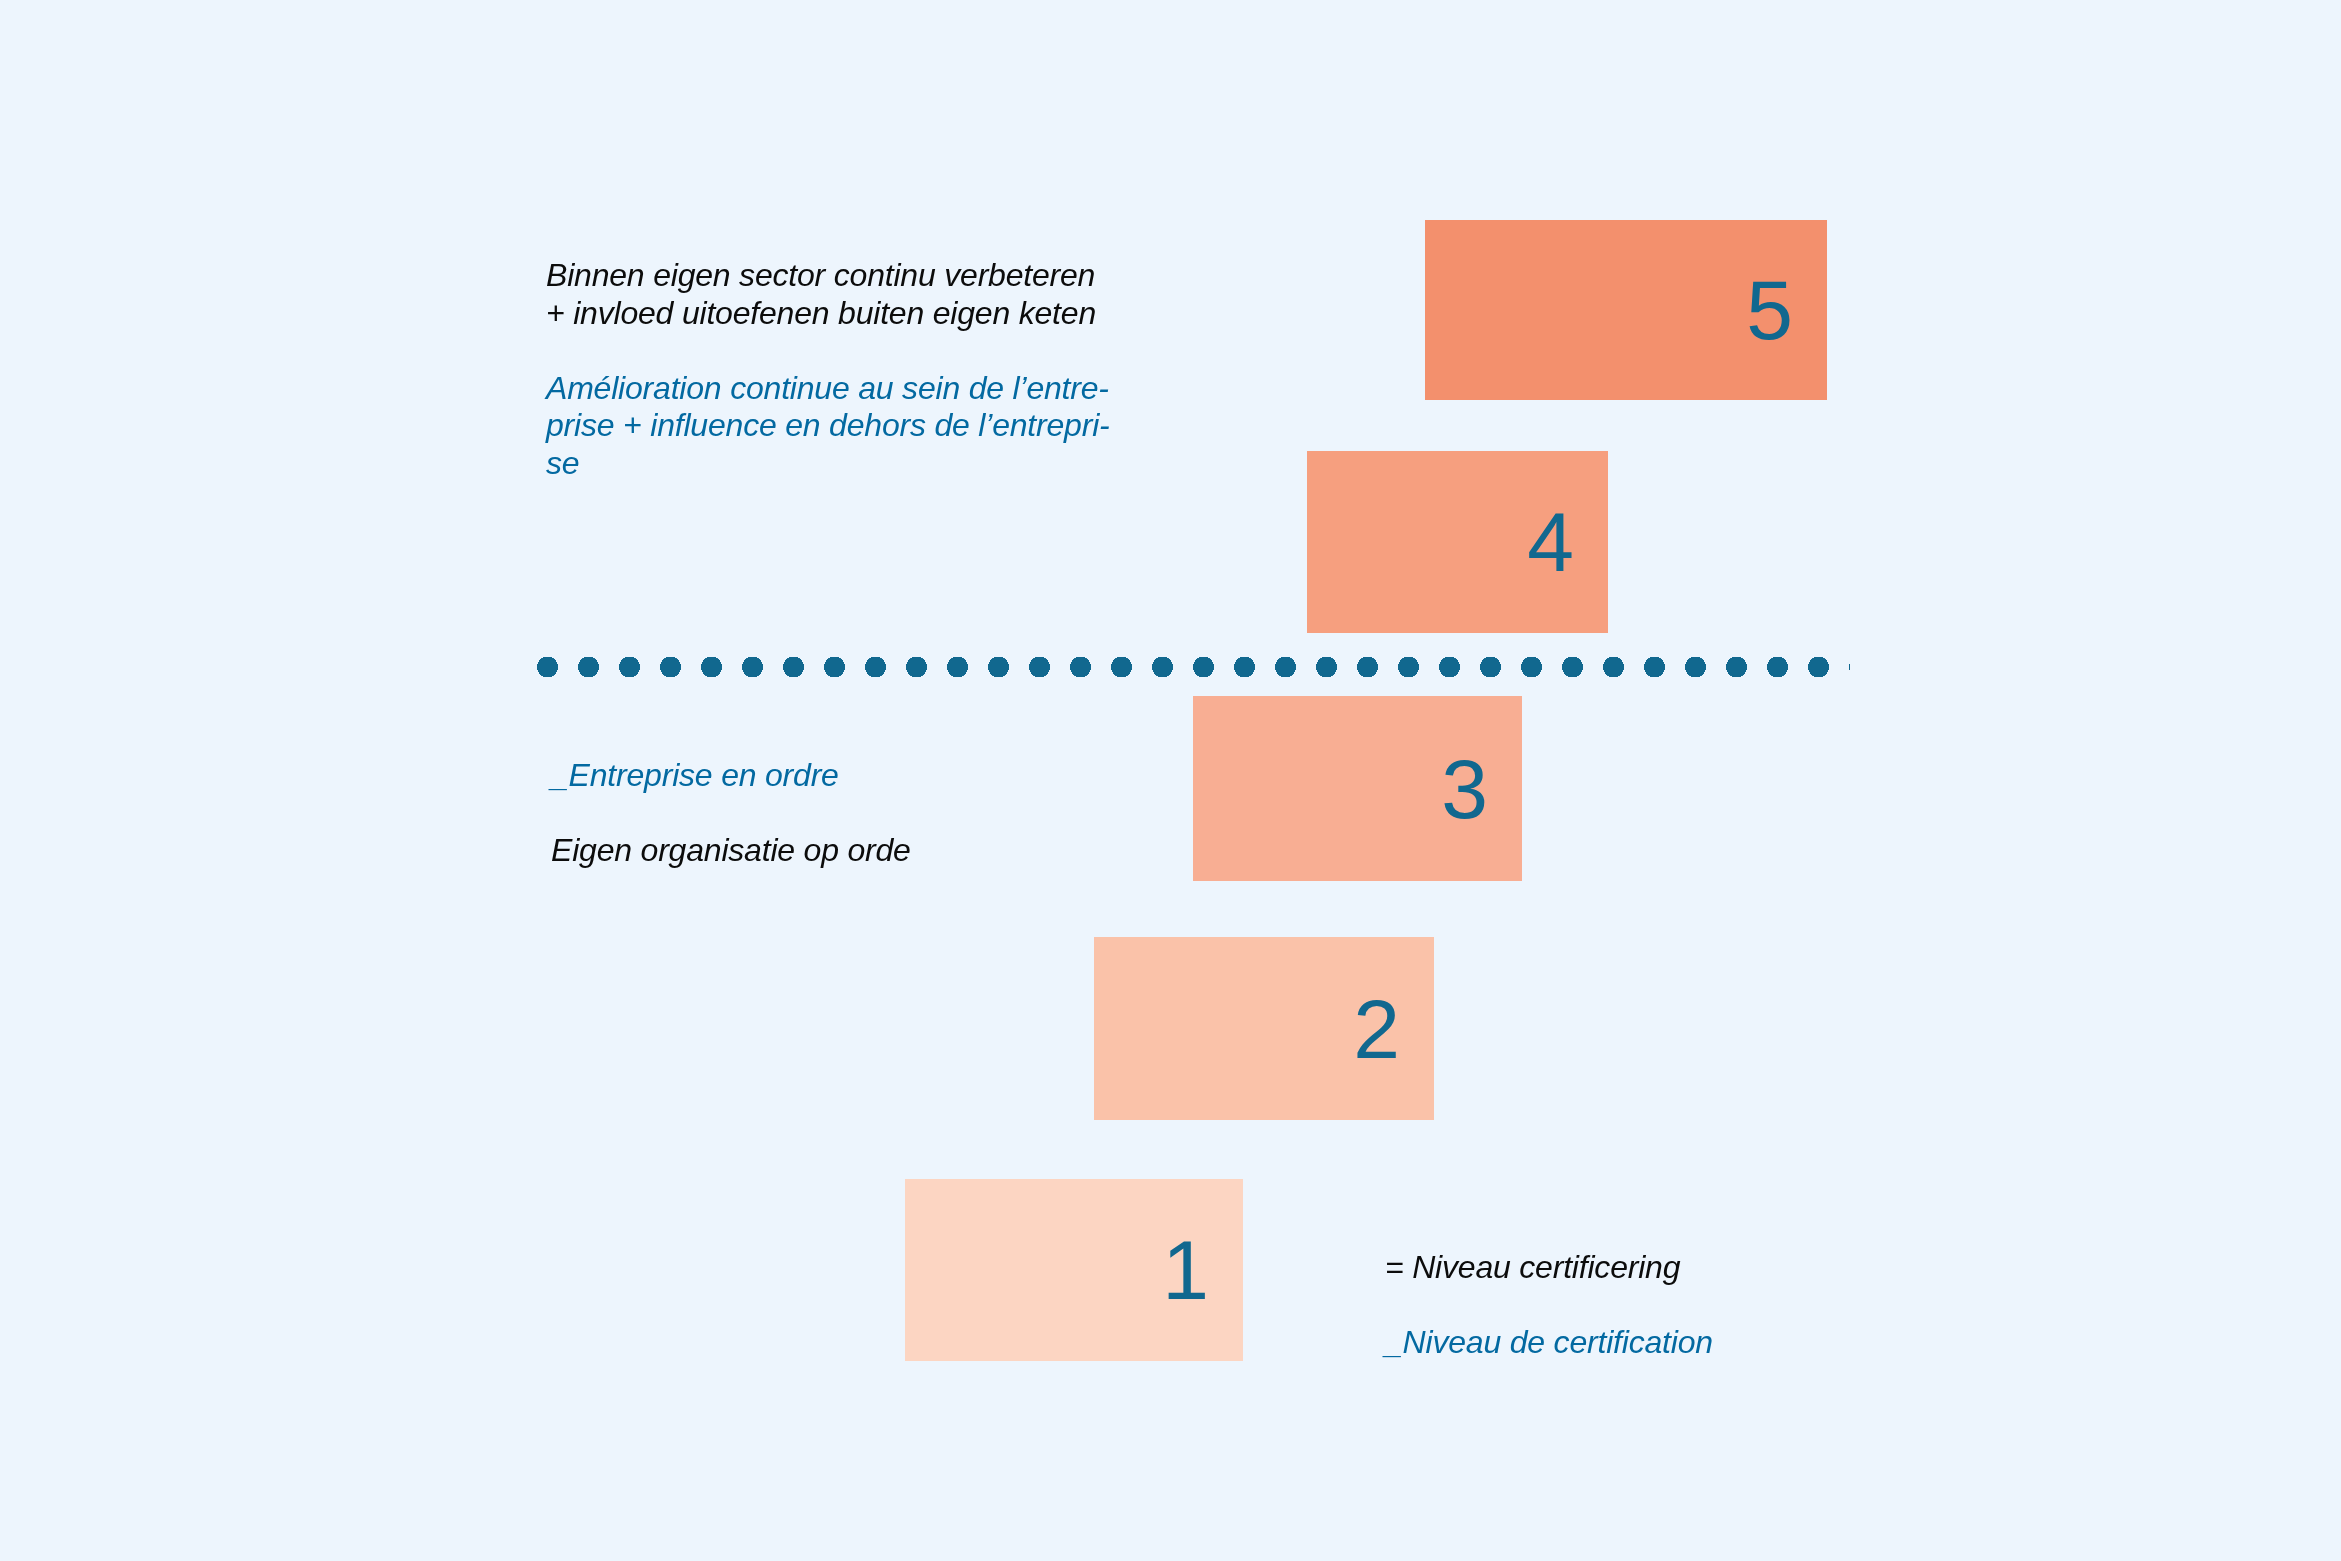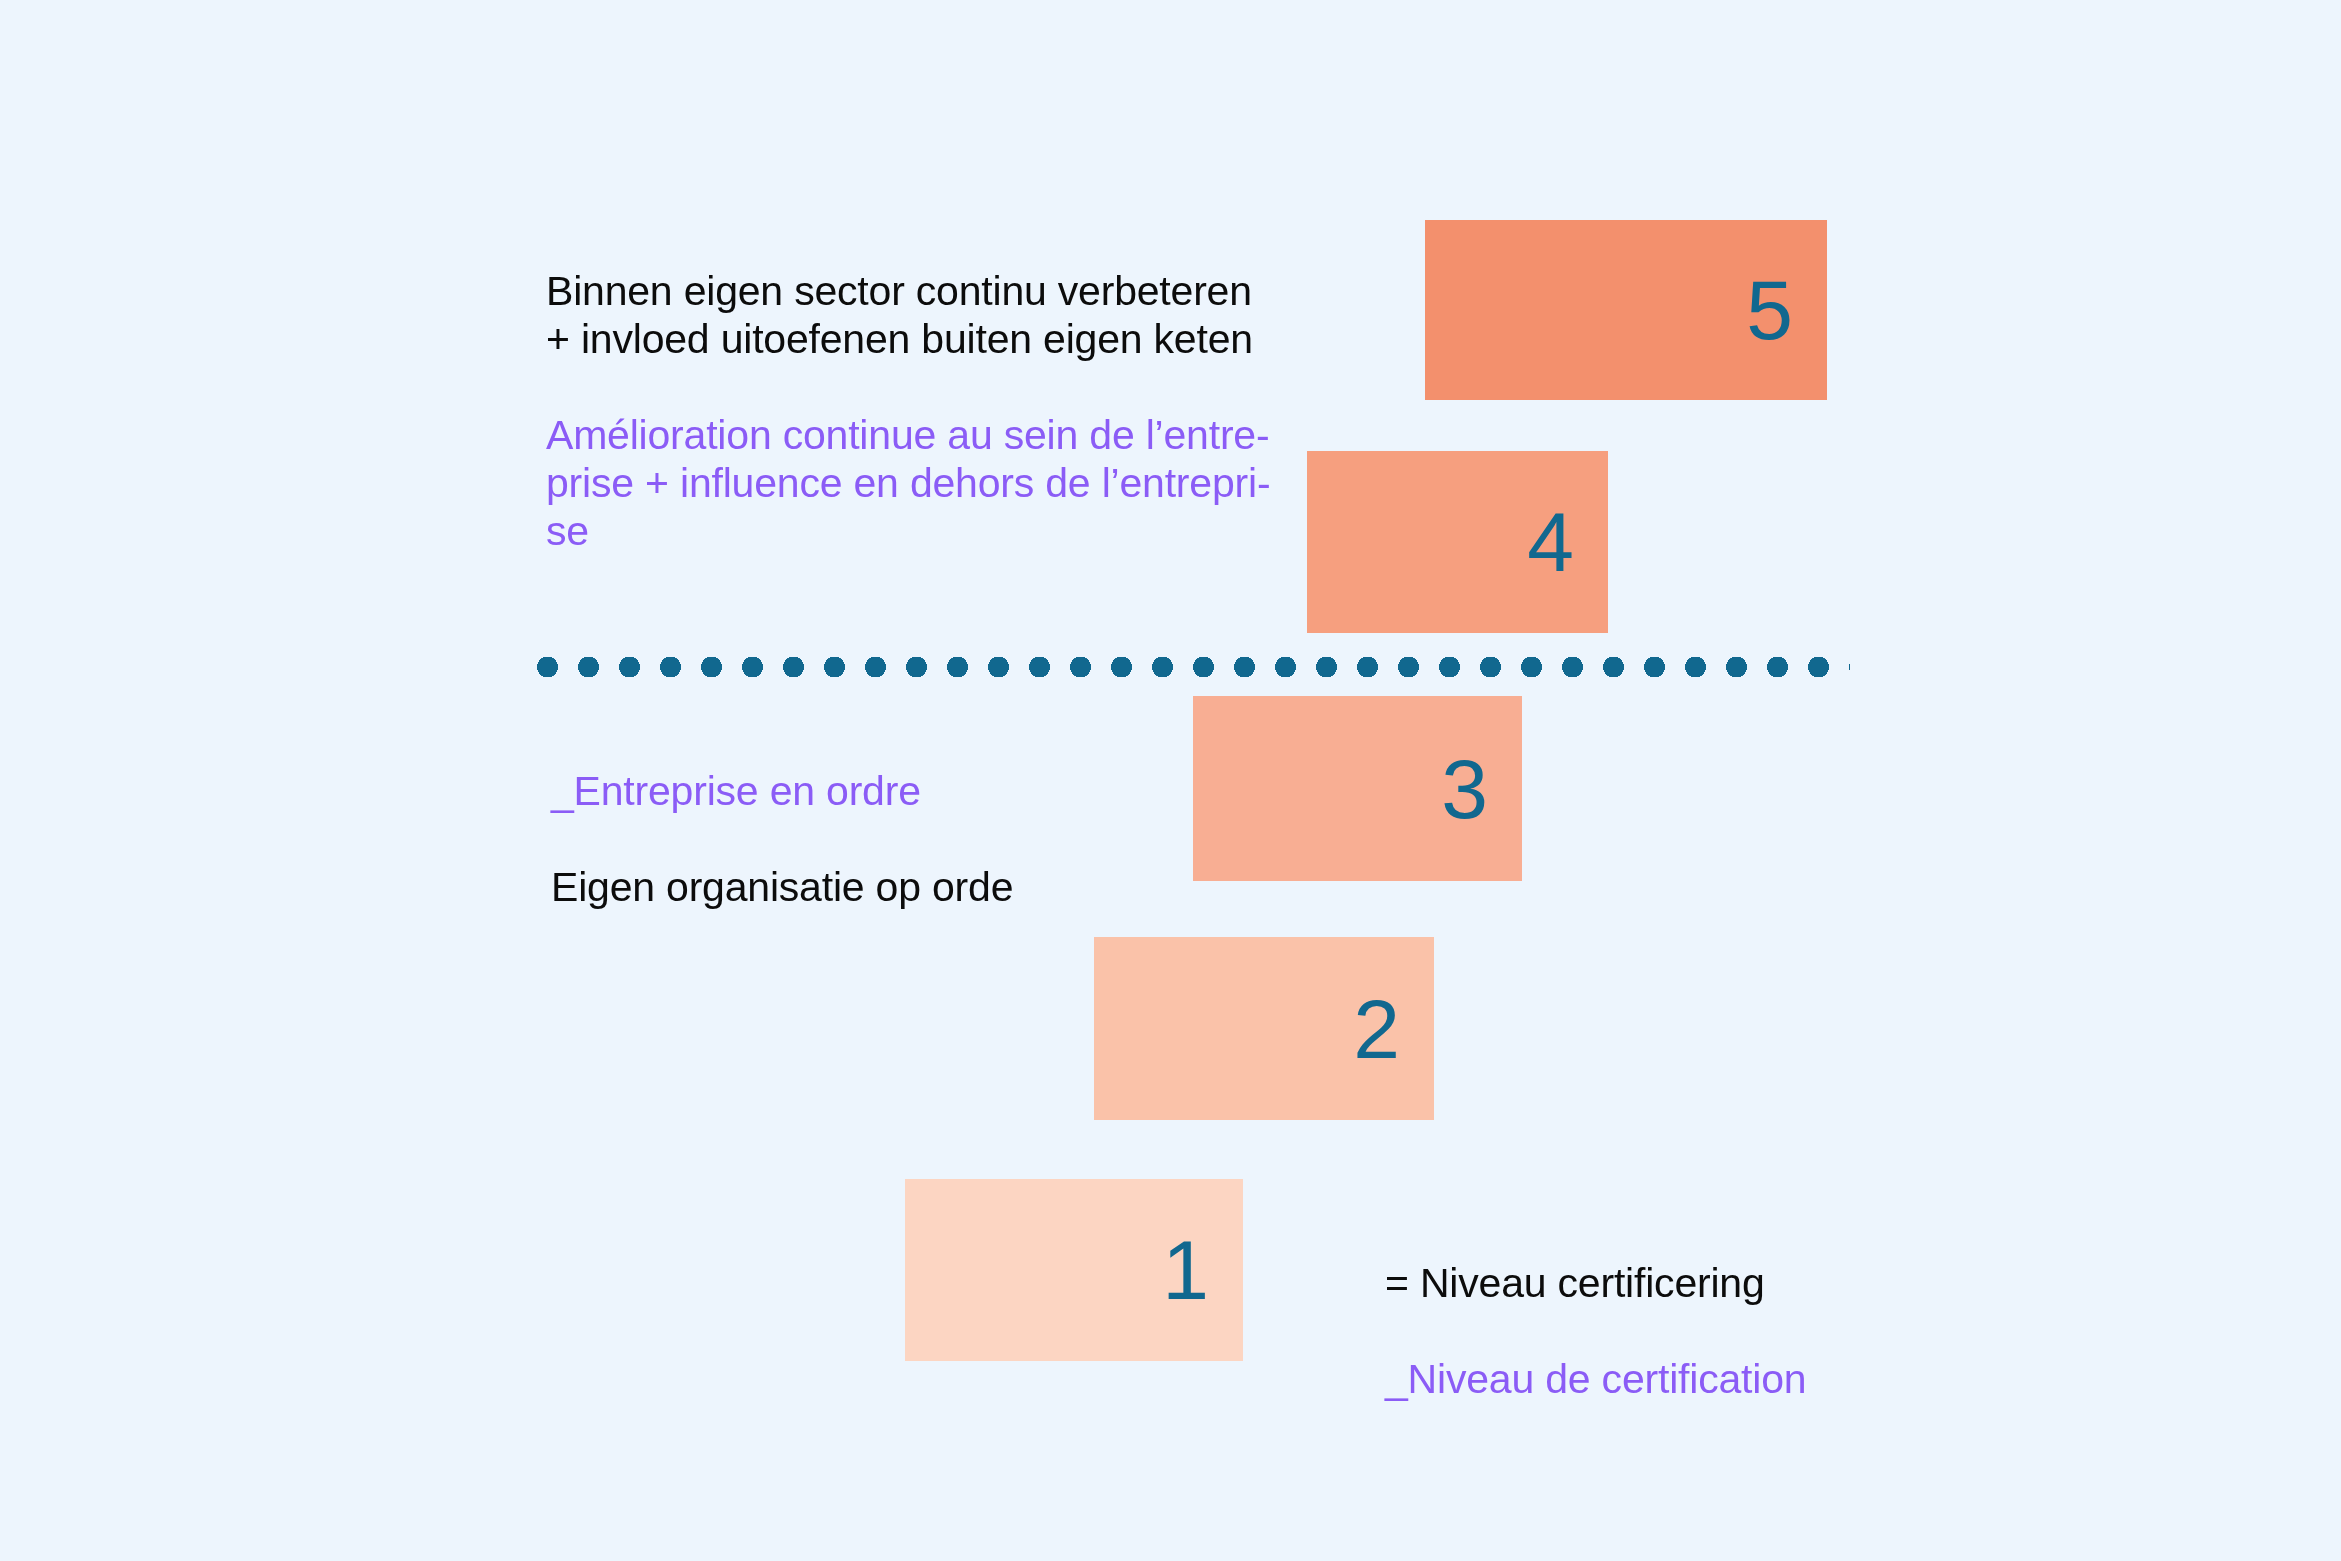--- a/index.html
+++ b/index.html
@@ -53,28 +53,29 @@
     width: 1313px;
     height: 22px;
     background-image: radial-gradient(circle 10.5px at 10.5px 11px, #11688f 99%, rgba(0,0,0,0) 100%);
     background-size: 41px 22px;
     background-repeat: repeat-x;
   }
 
   
   .textblock {
     position: absolute;
+    font-style: italic;
     font-family: "Liberation Sans", sans-serif;
-    font-size: 41px;
+    font-size: 32px;
     line-height: 1.17;
     letter-spacing: -0.2px;
     white-space: pre-line;
   }
   .nl { color: #0c0c0c; }
-  .fr { color: #8b5cf6; }
+  .fr { color: #0369a1; }
 
   #label-top      { left: 546px;  top: 220px;  width: 788px; }
   #label-middle   { left: 551px;  top: 720px;  width: 703px; }
   #label-legend   { left: 1385px; top: 1212px; width: 546px; }
 
   .textblock .line { display: block; }
 </style>
 </head>
 <body>
 

